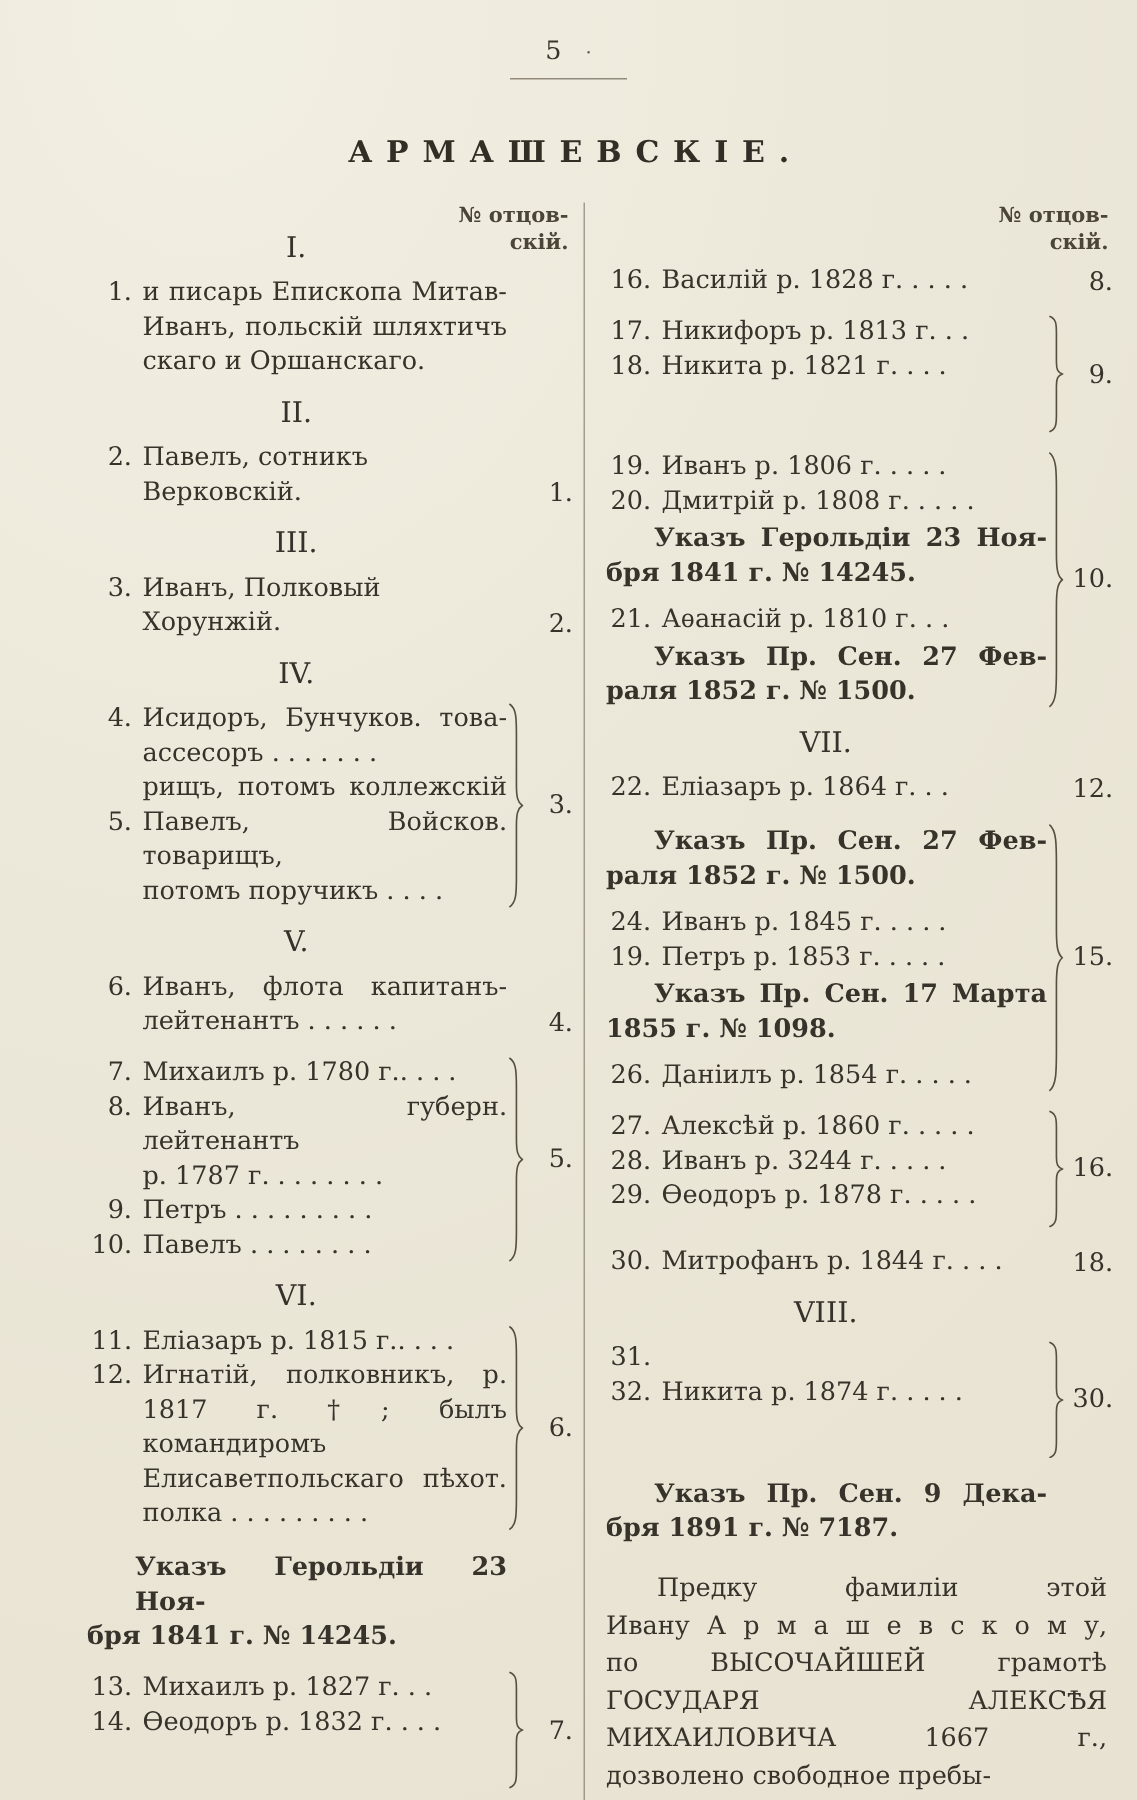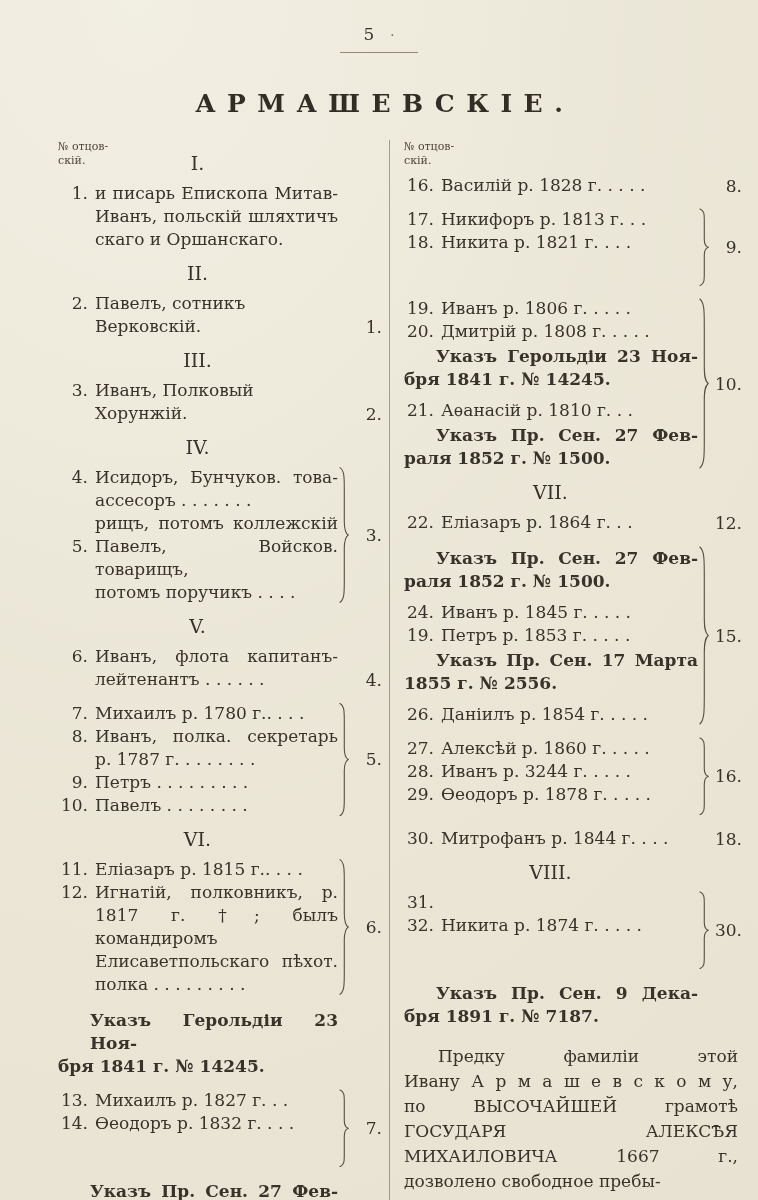--- a/index.html
+++ b/index.html
@@ -11,28 +11,28 @@
     color:#37322a;
     overflow:hidden;
     box-sizing:border-box;
   }
   .pageno-wrap{padding-top:24px;text-align:center;}
   .pageno{font-size:17px;color:#3b362d;}
   .pageno-dot{font-size:13px;margin-left:16px;color:#6a6452;}
   .pageno-rule{width:78px;height:1px;background:rgba(95,88,70,.65);margin:8px auto 0;}
   .title{
     margin-top:36px;text-align:center;
-    font-size:25px;font-weight:bold;
+    font-size:20px;font-weight:bold;
     letter-spacing:.46em;text-indent:.46em;
     color:#332e25;
   }
   .cols{display:flex;margin-top:22px;padding:0 16px 0 58px;}
   .col-left{width:324px;flex:none;}
   .col-right{flex:1;min-width:0;border-left:1px solid rgba(88,80,62,.5);padding-left:14px;margin-left:7px;}
-  .colhead{font-size:11px;line-height:1.3;color:#4b4537;padding-right:3px;}
+  .colhead{text-align:right;font-size:14px;line-height:1.3;color:#4b4537;padding-right:3px;font-weight:bold;}
   .col-left .colhead{margin-bottom:-26px;}
   .col-right .colhead{margin-bottom:5px;}
   .section{text-align:center;font-size:19px;margin:9px 45px 8px 0;color:#36312a;}
   .group{display:flex;margin-bottom:11px;}
   .gmain{flex:1;min-width:0;}
   .gbrace{width:11px;flex:none;display:flex;align-items:stretch;}
   .brace-svg{width:11px;height:100%;display:block;}
   .gref{width:33px;flex:none;display:flex;align-items:center;justify-content:flex-end;font-size:17px;color:#37322a;}
   .group.nobrace .gref{align-items:flex-end;padding-bottom:1px;}
   .entry{display:flex;}
@@ -165,21 +165,21 @@
                 <div class="elines">
                   <div class="tlines">
                     <div class="tline last">Михаилъ р. 1780 г.. . . .</div>
                   </div>
                 </div>
               </div>
               <div class="entry">
                 <span class="enum">8.</span>
                 <div class="elines">
                   <div class="tlines">
-                    <div class="tline j">Иванъ, полка. секретарь</div>
+                    <div class="tline j">Иванъ, губерн. лейтенантъ</div>
                     <div class="tline last">р. 1787 г. . . . . . . .</div>
                   </div>
                 </div>
               </div>
               <div class="entry">
                 <span class="enum">9.</span>
                 <div class="elines">
                   <div class="tlines">
                     <div class="tline last">Петръ . . . . . . . . .</div>
                   </div>
@@ -410,21 +410,21 @@
                 <span class="enum">19.</span>
                 <div class="elines">
                   <div class="tlines">
                     <div class="tline last">Петръ р. 1853 г. . . . .</div>
                   </div>
                 </div>
               </div>
               <div class="note">
                 <div class="tlines">
                   <div class="tline j first">Указъ Пр. Сен. 17 Марта</div>
-                  <div class="tline last">1855 г. № 2556.</div>
+                  <div class="tline last">1855 г. № 1098.</div>
                 </div>
               </div>
               <div class="entry">
                 <span class="enum">26.</span>
                 <div class="elines">
                   <div class="tlines">
                     <div class="tline last">Даніилъ р. 1854 г. . . . .</div>
                   </div>
                 </div>
               </div>

